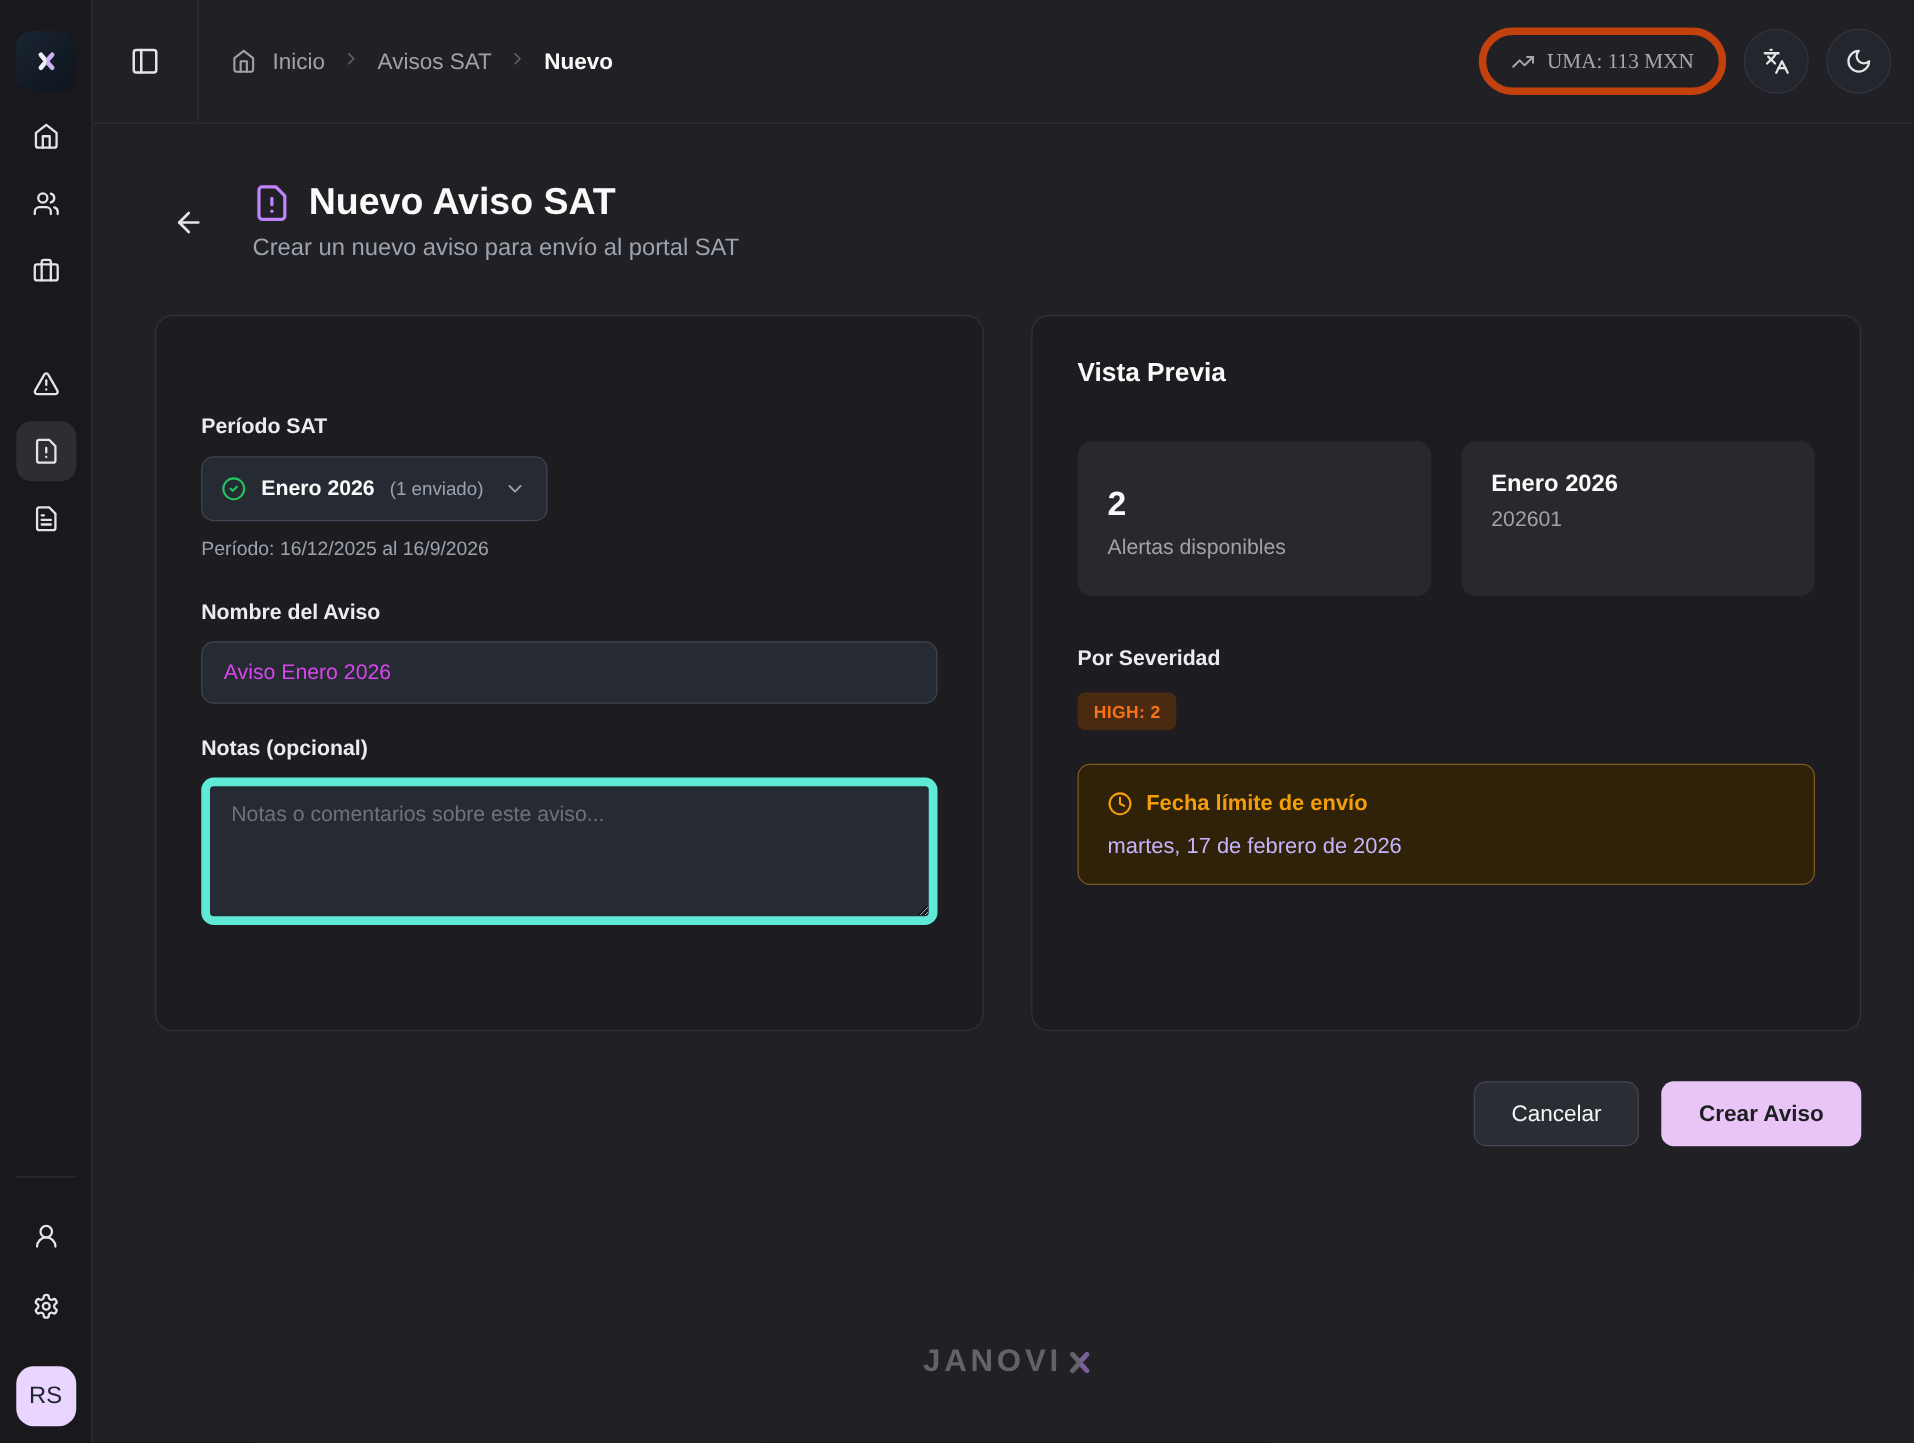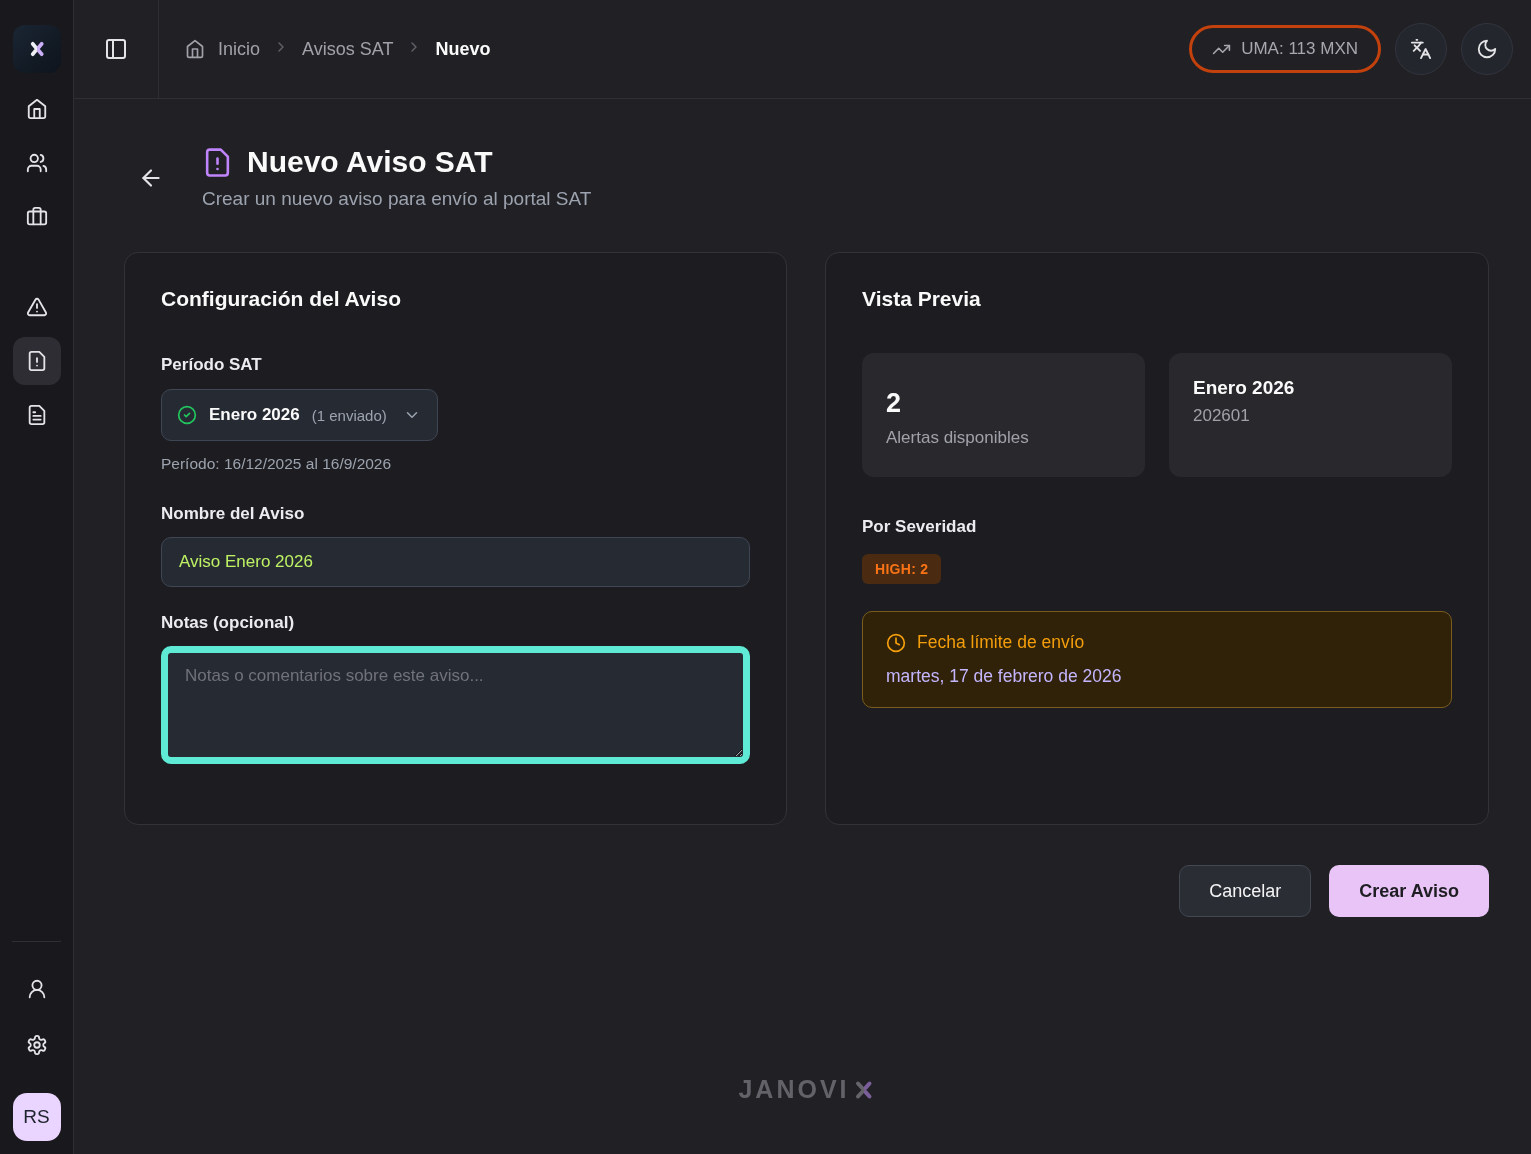--- a/index.html
+++ b/index.html
@@ -32,22 +32,22 @@
   .topbar{height:98px;flex-shrink:0;border-bottom:1px solid #2e2e33;display:flex;align-items:center;}
   .toggle-btn{width:44px;height:44px;margin-left:20px;background:none;border:none;color:#e4e4e7;
               display:flex;align-items:center;justify-content:center;border-radius:8px;}
   .topbar-sep{width:1px;align-self:stretch;background:#2e2e33;margin-left:20px;}
   .breadcrumb{display:flex;align-items:flex-start;gap:13px;margin-left:26px;font-size:18px;color:#a1a1aa;}
   .crumb{color:#a1a1aa;cursor:pointer;}
   .crumb-current{color:#fafafa;font-weight:600;}
   .crumb-sep{color:#62626a;display:flex;}
   .bc-home{color:#a1a1aa;display:flex;cursor:pointer;}
   .topbar-right{margin-left:auto;display:flex;align-items:center;gap:14px;padding-right:18px;}
-  .uma-pill{display:flex;align-items:center;gap:10px;border:3px solid #c2410c;border-radius:999px;
-            height:42px;padding:0 20px;color:#a7a7af;font-size:17px;background:transparent;}
+  .uma-pill{display:flex;align-items:center;gap:10px;border:6px solid #c2410c;border-radius:999px;
+            height:42px;padding:0 20px;color:#a7a7af;font-size:17px;background:transparent;font-family:Liberation Serif, serif;}
   .icon-circle{width:52px;height:52px;border-radius:50%;background:#24262e;border:1px solid #31343e;
                color:#e4e4e7;display:flex;align-items:center;justify-content:center;}
 
   
   .content{flex:1;padding:0 42px 0 50px;display:flex;flex-direction:column;}
   .page-header{display:flex;align-items:center;gap:38px;margin-top:46px;margin-left:14px;}
   .back-btn{background:none;border:none;color:#e4e4e7;padding:0;display:flex;}
   .title-row{display:flex;align-items:center;gap:14px;}
   .title-icon{color:#c084fc;}
   h1{font-size:30px;margin:0;font-weight:700;}
@@ -62,41 +62,41 @@
   .lbl-period{margin-top:44px;}
   .select{display:inline-flex;align-items:center;gap:12px;background:#262b33;border:1px solid #3f4653;
           border-radius:10px;height:50px;padding:0 16px 0 15px;margin-top:14px;color:#fafafa;}
   .select .value{font-size:17px;font-weight:600;}
   .select .hint{font-size:15px;color:#9ca3af;}
   .select .chev{color:#9ca3af;margin-left:4px;}
   .check-icon{color:#22c55e;display:flex;}
   .helper{font-size:15.5px;color:#9ca3af;margin-top:14px;}
   .lbl-name{margin-top:31px;display:block;}
   .text-input{width:100%;height:50px;box-sizing:border-box;background:#262b33;border:1px solid #3f4653;
-              border-radius:10px;color:#bef264;font-size:17px;padding:0 17px;margin-top:13px;font-family:inherit;}
+              border-radius:10px;color:#d946ef;font-size:17px;padding:0 17px;margin-top:13px;font-family:inherit;}
   .lbl-notes{margin-top:26px;display:block;}
   .textarea{width:100%;height:118px;box-sizing:border-box;background:#262b33;border:7px solid #5eead4;
             border-radius:10px;color:#e8e8ec;font-size:17px;padding:13px 17px;margin-top:13px;
             font-family:inherit;resize:both;}
   ::placeholder{color:#71717a;opacity:1;}
 
   .tiles{display:flex;gap:24px;margin-top:42px;}
   .tile{width:283px;height:124px;box-sizing:border-box;background:#28282d;border-radius:12px;
         padding:20px 24px;display:flex;flex-direction:column;}
   .tile-count{justify-content:center;}
   .tile-count .stat-value{font-size:27px;font-weight:700;margin-top:6px;}
   .tile-count .stat-label{font-size:17px;color:#a1a1aa;margin-top:9px;}
   .tile-period .stat-value{font-size:19px;font-weight:700;margin-top:4px;}
   .tile-period .stat-label{font-size:17px;color:#a1a1aa;margin-top:7px;}
   .sev-label{margin-top:40px;}
   .badge{display:inline-block;align-self:flex-start;margin-top:17px;background:#4a2b12;color:#f97316;
          font-size:14px;font-weight:700;padding:7px 13px;border-radius:6px;letter-spacing:.3px;}
   .deadline{margin-top:27px;background:#2f2209;border:1px solid #7a5c1e;border-radius:10px;
             padding:20px 23px;}
-  .deadline-head{display:flex;align-items:center;gap:11px;color:#f59e0b;font-size:17.5px;font-weight:400;}
+  .deadline-head{display:flex;align-items:center;gap:11px;color:#f59e0b;font-size:17.5px;font-weight:700;}
   .deadline-date{margin-top:13px;color:#c4b5fd;font-size:17.5px;}
   .pv-col{display:flex;flex-direction:column;}
 
   .actions{display:flex;justify-content:flex-end;gap:18px;margin-top:40px;}
   .btn-secondary{height:52px;padding:0 29px;background:#2a2d34;border:1px solid #434754;border-radius:10px;
                  color:#f4f4f5;font-size:18px;font-weight:500;}
   .btn-primary{height:52px;padding:0 30px;background:#e8c5f6;border:none;border-radius:10px;
                color:#1d1d22;font-size:18px;font-weight:600;}
 
   .footer{margin-top:158px;display:flex;justify-content:center;align-items:center;}
@@ -288,21 +288,20 @@
             </span>
             <h1>Nuevo Aviso SAT</h1>
           </div>
           <p class="subtitle">Crear un nuevo aviso para envío al portal SAT</p>
         </div>
       </div>
 
       <div class="cards">
 
         <section class="card">
-          <h2>Configuración del Aviso</h2>
 
           <div class="field-label lbl-period">Período SAT</div>
           <div class="select">
             <span class="check-icon">
               <svg width="20" height="20" viewBox="0 0 24 24" fill="none" stroke="currentColor" stroke-width="2" stroke-linecap="round" stroke-linejoin="round">
                   <circle cx="12" cy="12" r="10"></circle>
                   <path d="m9 12 2 2 4-4"></path>
                 </svg>
             </span>
             <span class="value">Enero 2026</span>

